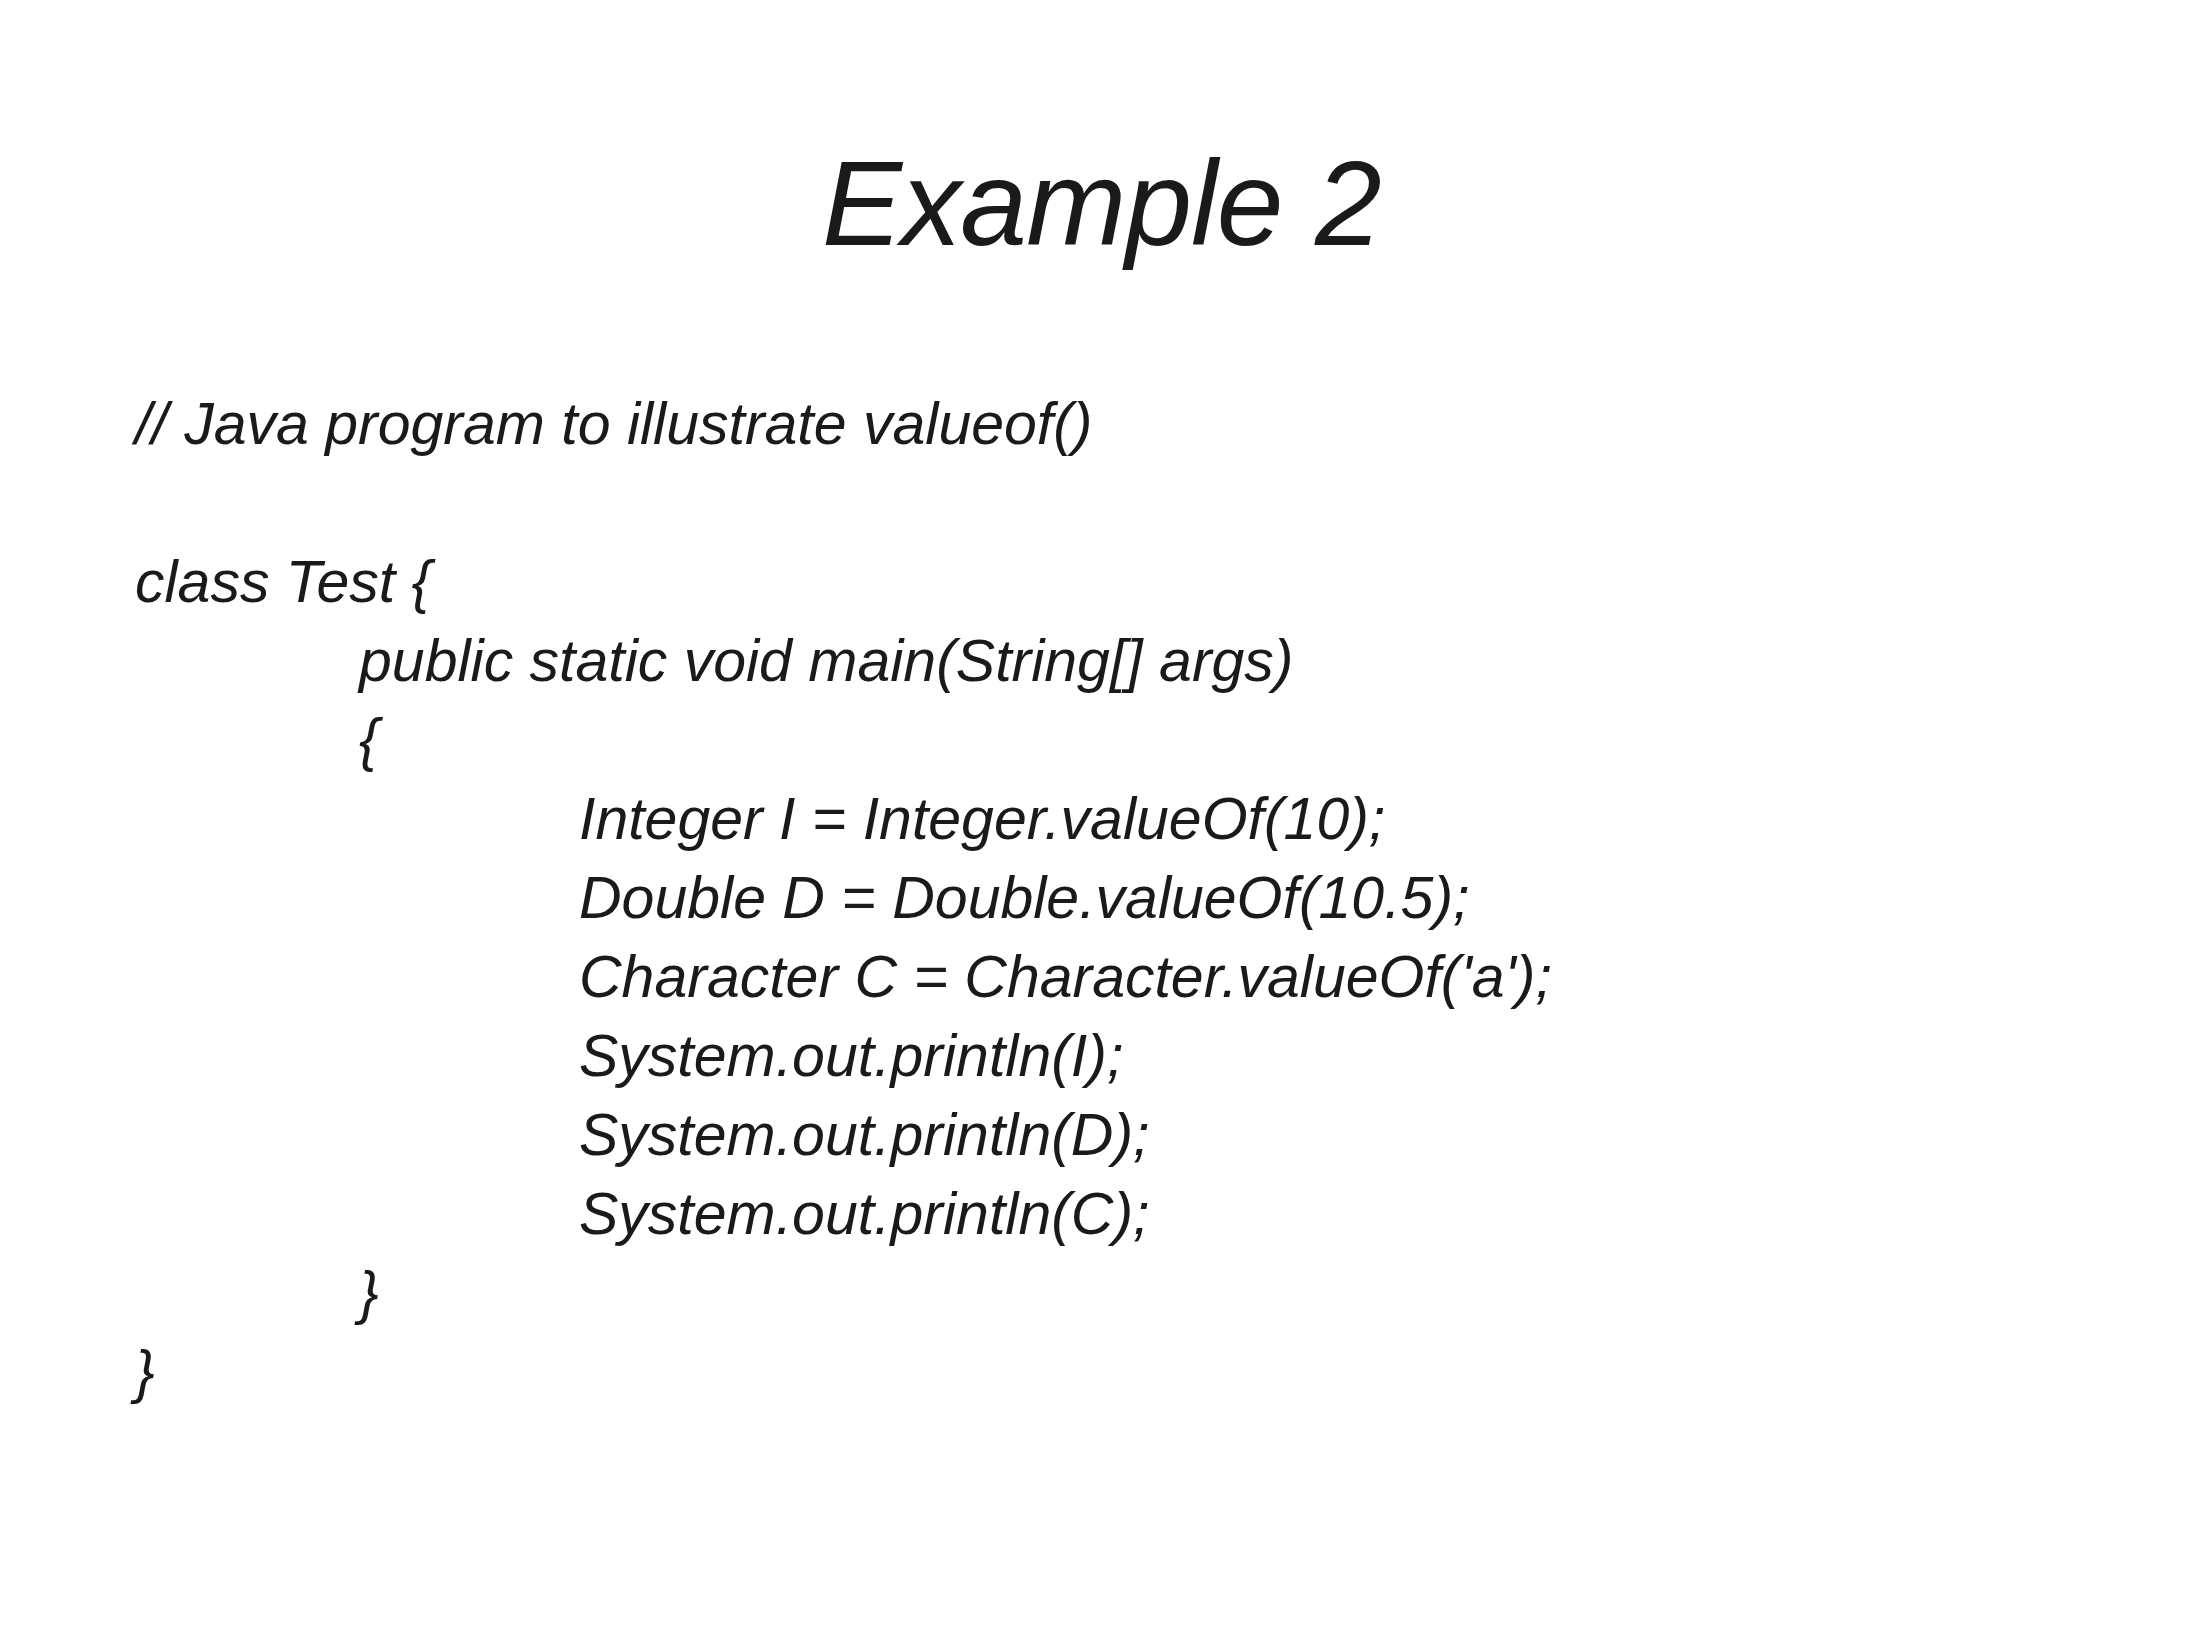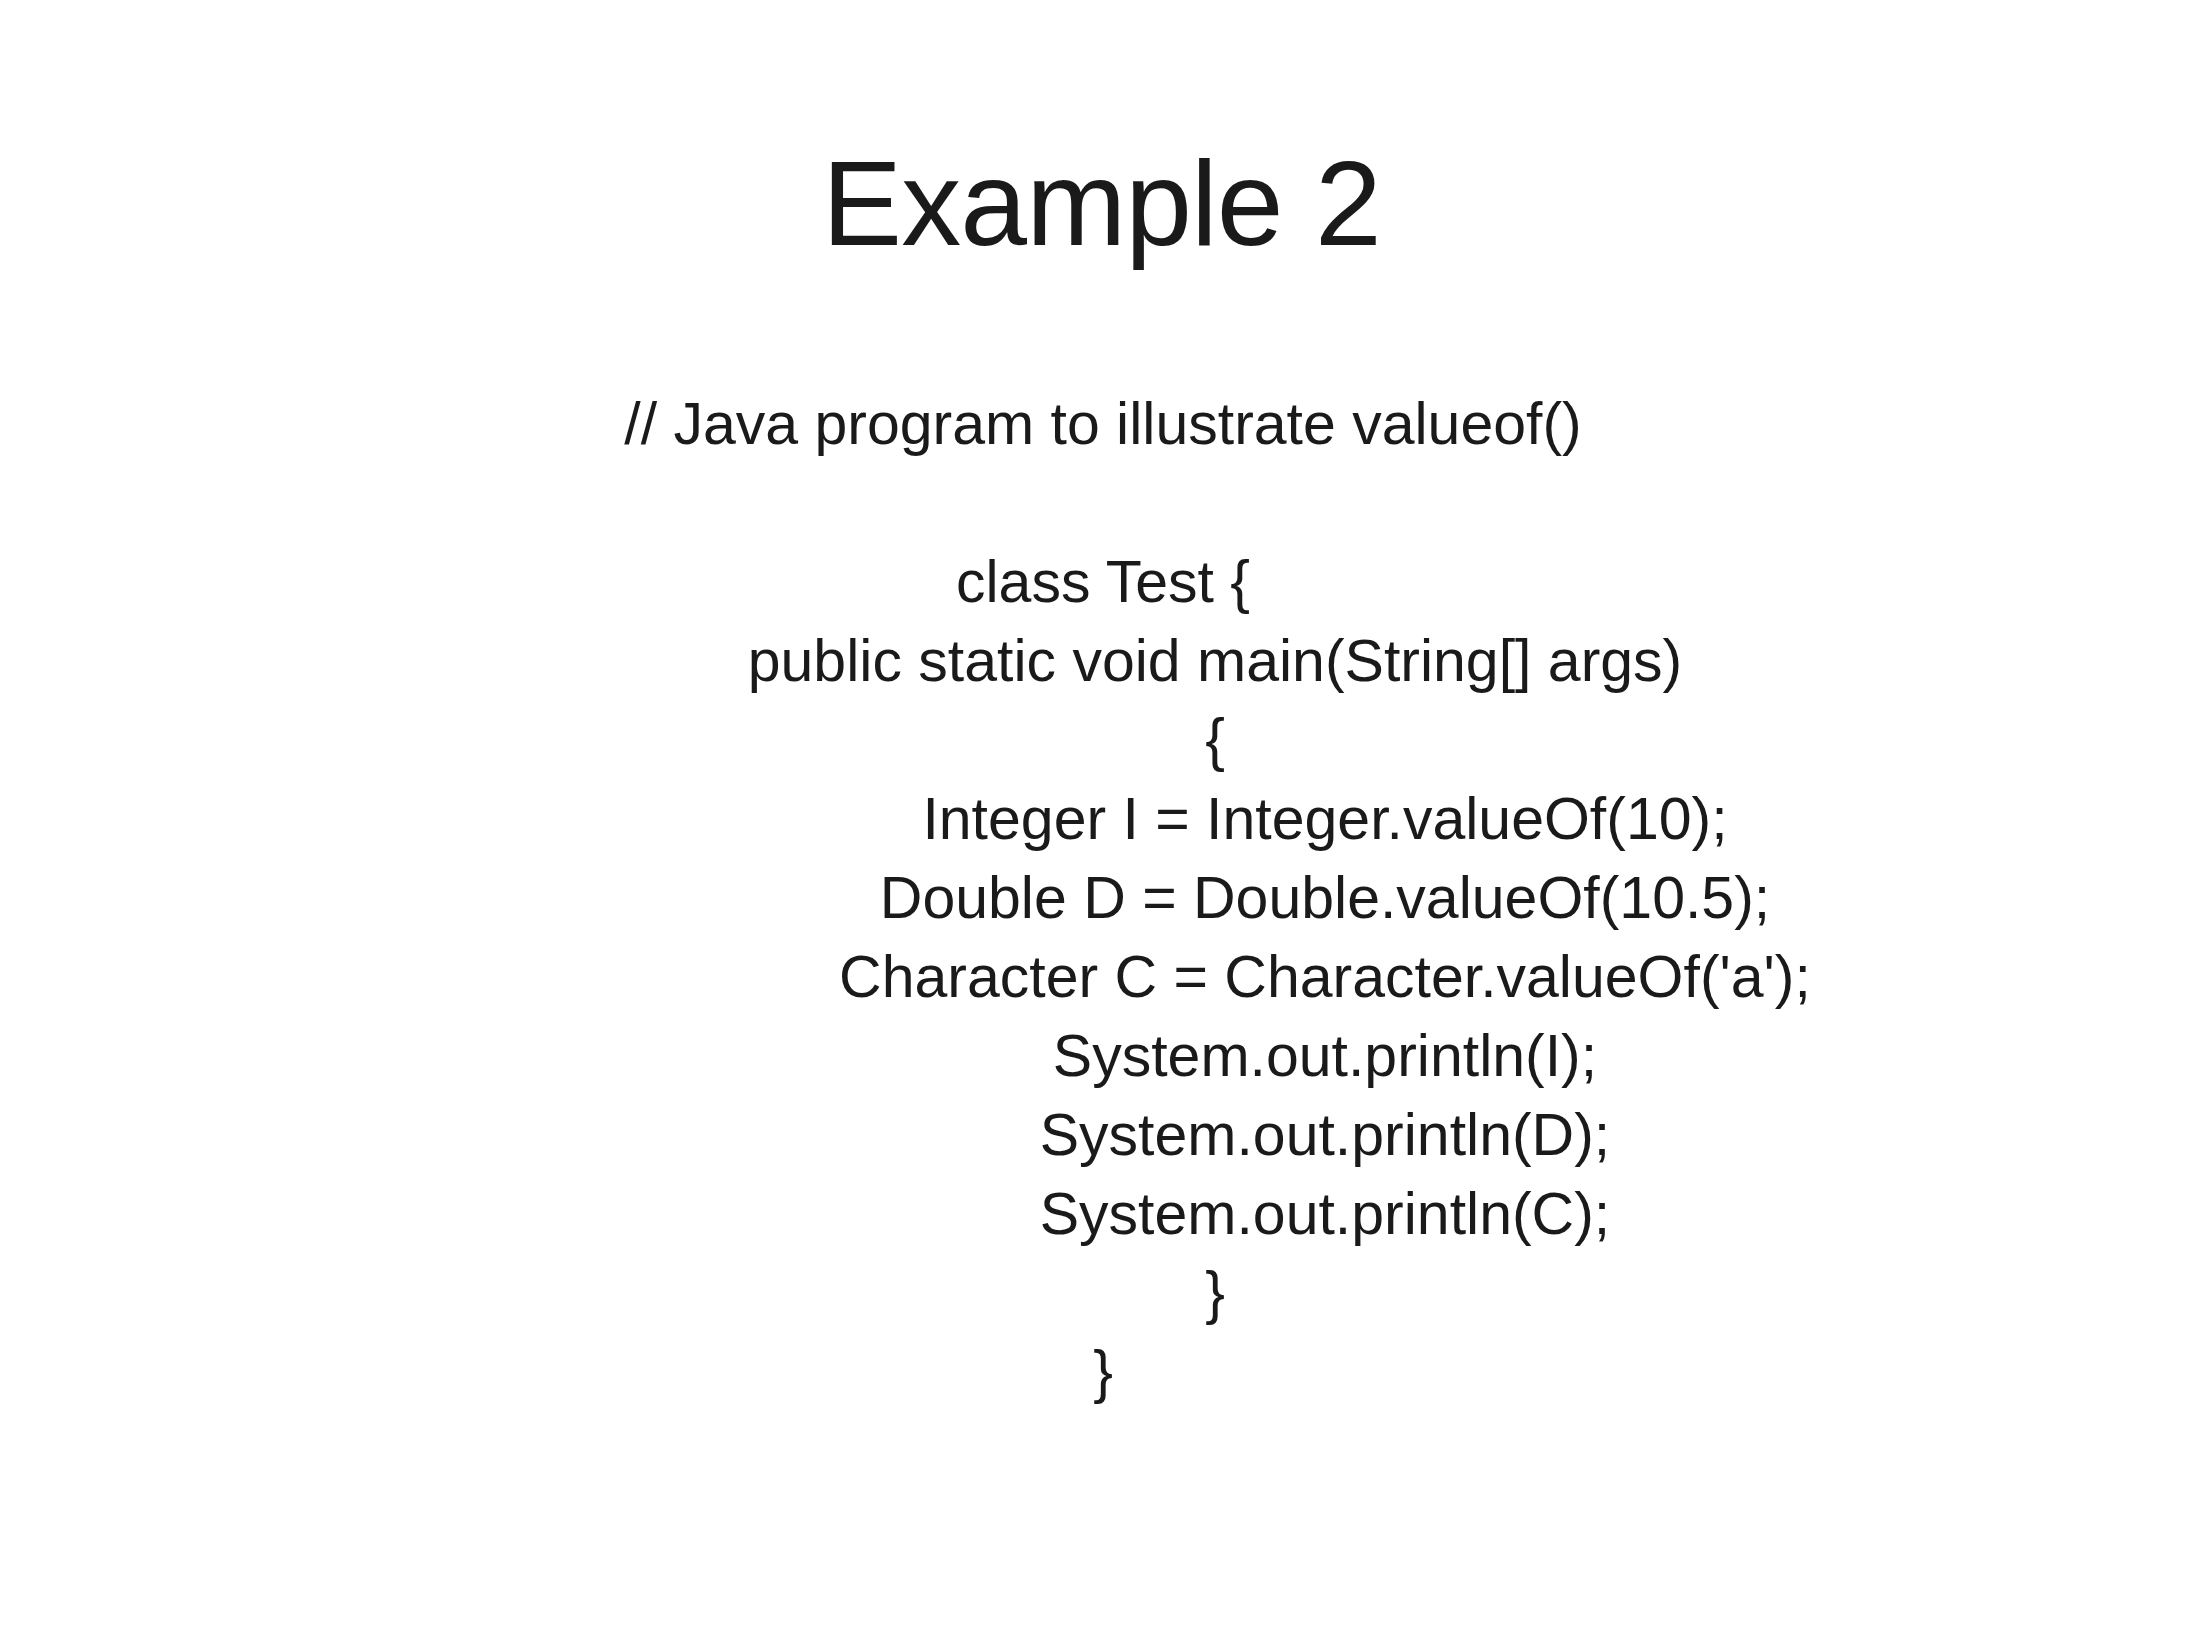--- a/index.html
+++ b/index.html
@@ -13,20 +13,21 @@
     overflow: hidden;
     font-family: "Liberation Sans", sans-serif;
     background: #ffffff;
   }
   .slide {
     position: absolute;
     inset: 0;
     width: 1813px;
     height: 1652px;
     background: #ffffff;
+    font-style: italic;
   }
   .slide-title {
     position: absolute;
     top: 143px;
     left: 0;
     width: 2203px;
     margin: 0;
     text-align: center;
     font-size: 120px;
     font-weight: 400;
@@ -41,21 +42,20 @@
     left: 135px;
     width: 1936px;
     font-size: 59px;
     line-height: 79px;
     color: #1a1a1a;
     white-space: pre;
   }
   .code-line {
     height: 79px;
     white-space: pre;
-    text-align: center;
   }
   .code-line.indent-1 { padding-left: 224px; }
   .code-line.indent-2 { padding-left: 444px; }
 </style>
 </head>
 <body style="background: rgb(255, 255, 255);">
 
 <div class="slide" style="background: rgb(255, 255, 255);">
   <h1 class="slide-title" style="color: rgb(26, 26, 26);">Example 2</h1>
 

